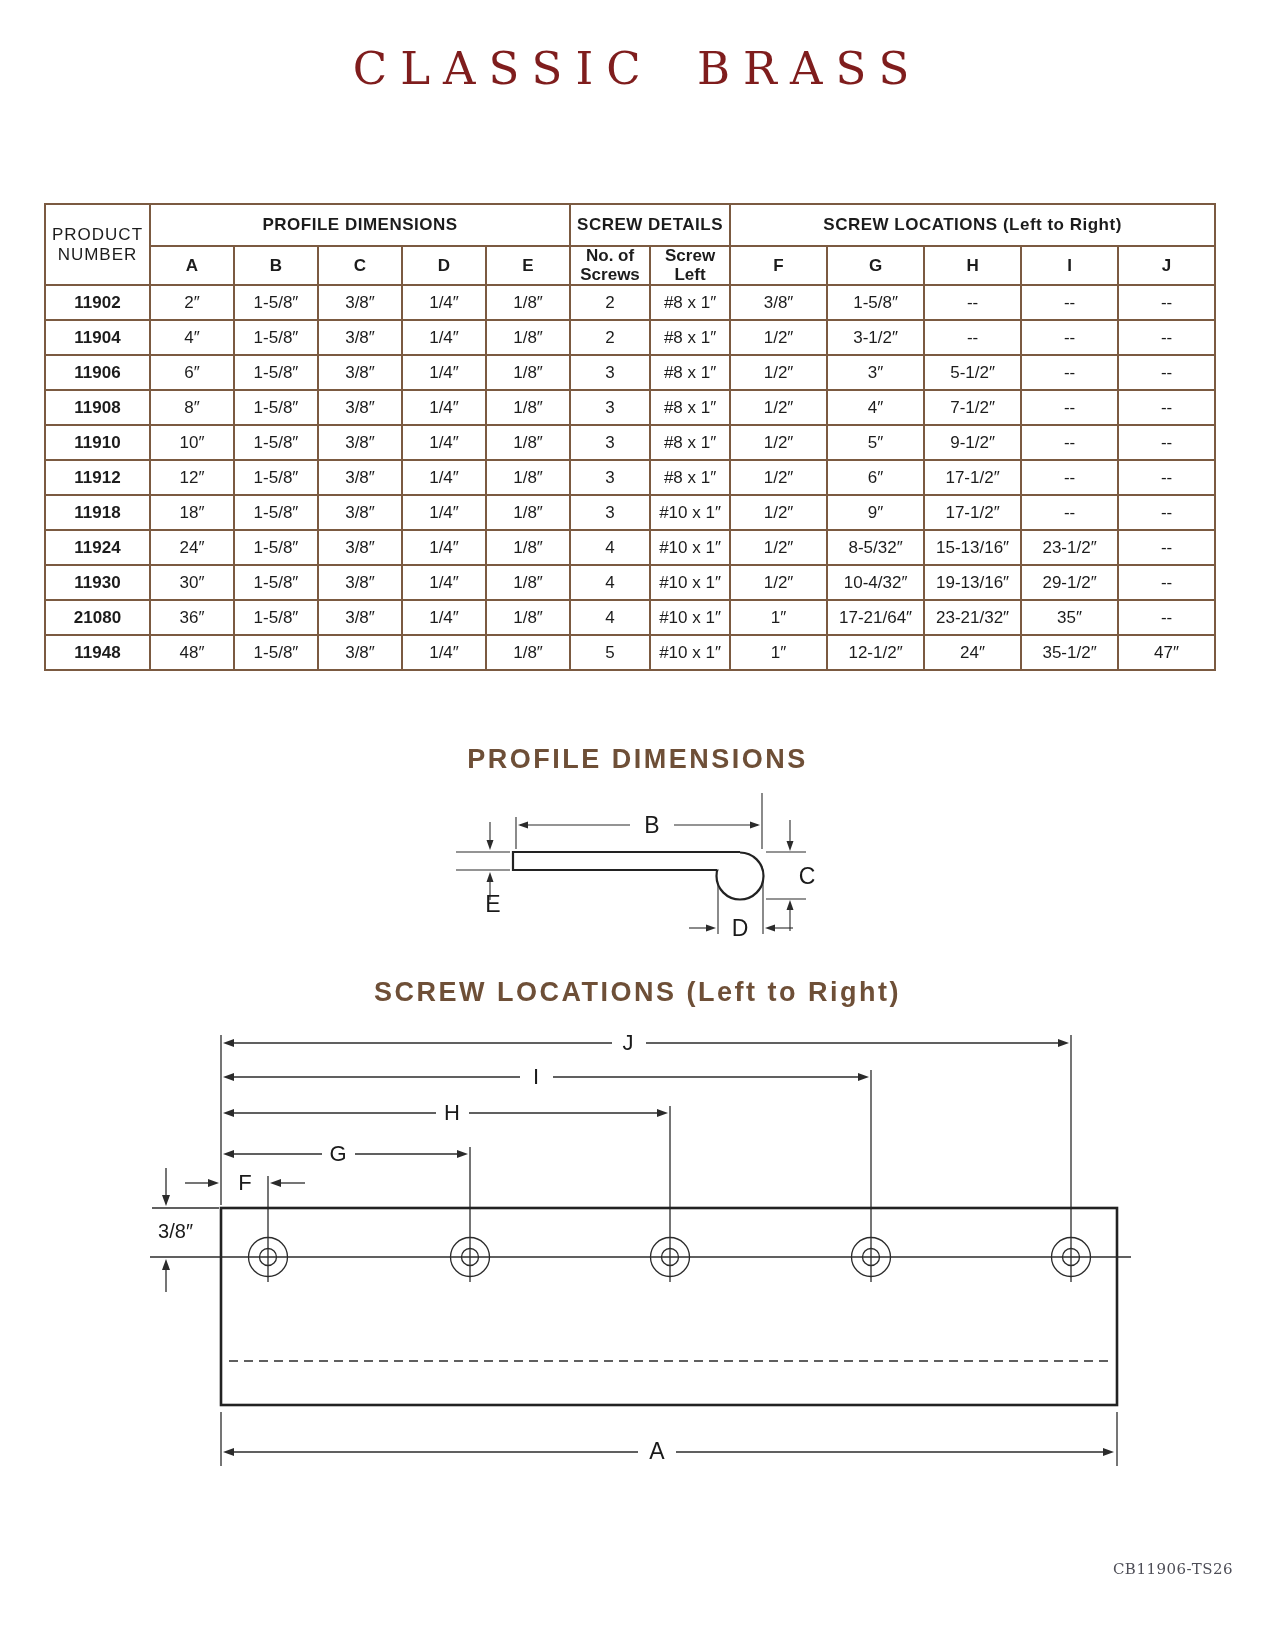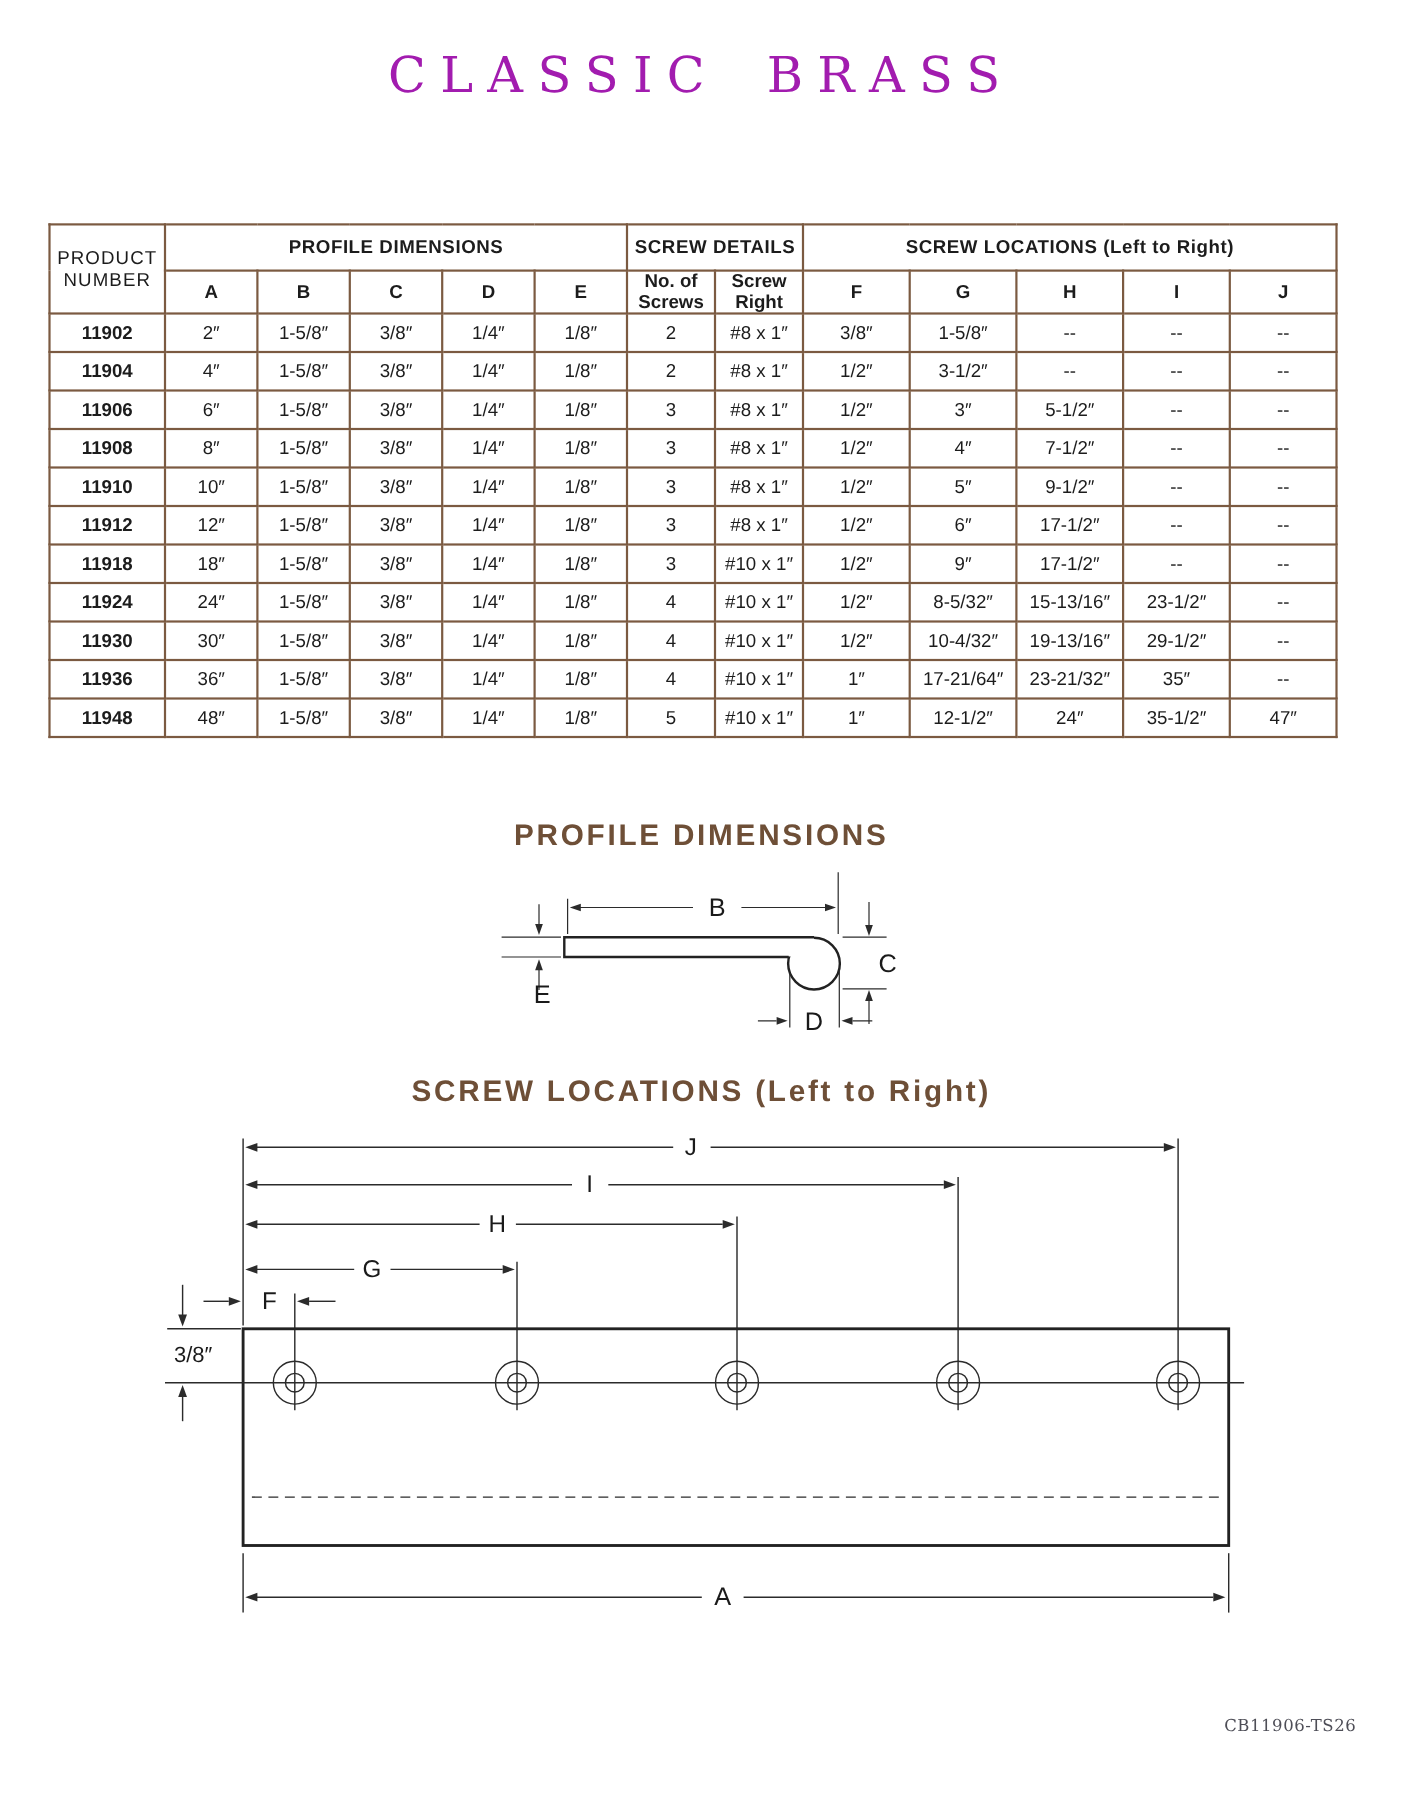--- a/index.html
+++ b/index.html
@@ -12,21 +12,21 @@
     overflow: hidden;
   }
 
   
   .brand-title {
     position: absolute; top: 42px; left: 0; width: 100%;
     text-align: center;
     font-family: "DejaVu Serif", serif;
     font-size: 45px; font-weight: 400;
     letter-spacing: 13px; word-spacing: 16px;
-    color: #a21caf;
+    color: #7f1d1d;
   }
 
   
   .spec-table-wrap { position: absolute; top: 203px; left: 44px; }
   table.spec {
     border-collapse: collapse; table-layout: fixed;
     width: 1170px;
   }
   table.spec td {
     border: 2px solid #7b5a41;
@@ -123,21 +123,21 @@
         <td class="colhdr">B</td>
         <td class="colhdr">C</td>
         <td class="colhdr">D</td>
         <td class="colhdr">E</td>
         <td class="colhdr-sm">
           <div>No. of</div>
           <div>Screws</div>
         </td>
         <td class="colhdr-sm">
           <div>Screw</div>
-          <div>Right</div>
+          <div>Left</div>
         </td>
         <td class="colhdr">F</td>
         <td class="colhdr">G</td>
         <td class="colhdr">H</td>
         <td class="colhdr">I</td>
         <td class="colhdr">J</td>
       </tr>
       <tr>
           <td class="prod">11902</td>
           <td>2″</td>
@@ -267,21 +267,21 @@
           <td>1/8″</td>
           <td>4</td>
           <td>#10 x 1″</td>
           <td>1/2″</td>
           <td>10-4/32″</td>
           <td>19-13/16″</td>
           <td>29-1/2″</td>
           <td>--</td>
         </tr>
         <tr>
-          <td class="prod">11936</td>
+          <td class="prod">21080</td>
           <td>36″</td>
           <td>1-5/8″</td>
           <td>3/8″</td>
           <td>1/4″</td>
           <td>1/8″</td>
           <td>4</td>
           <td>#10 x 1″</td>
           <td>1″</td>
           <td>17-21/64″</td>
           <td>23-21/32″</td>

